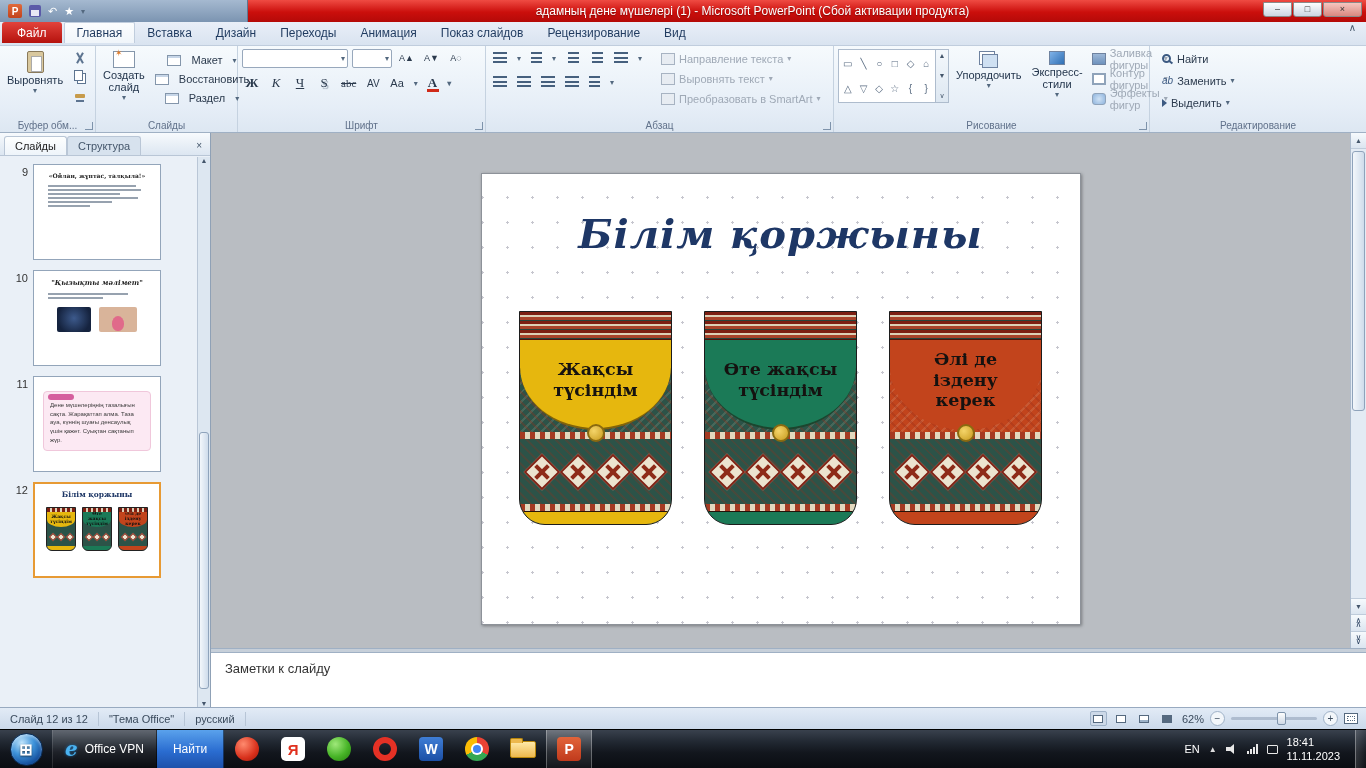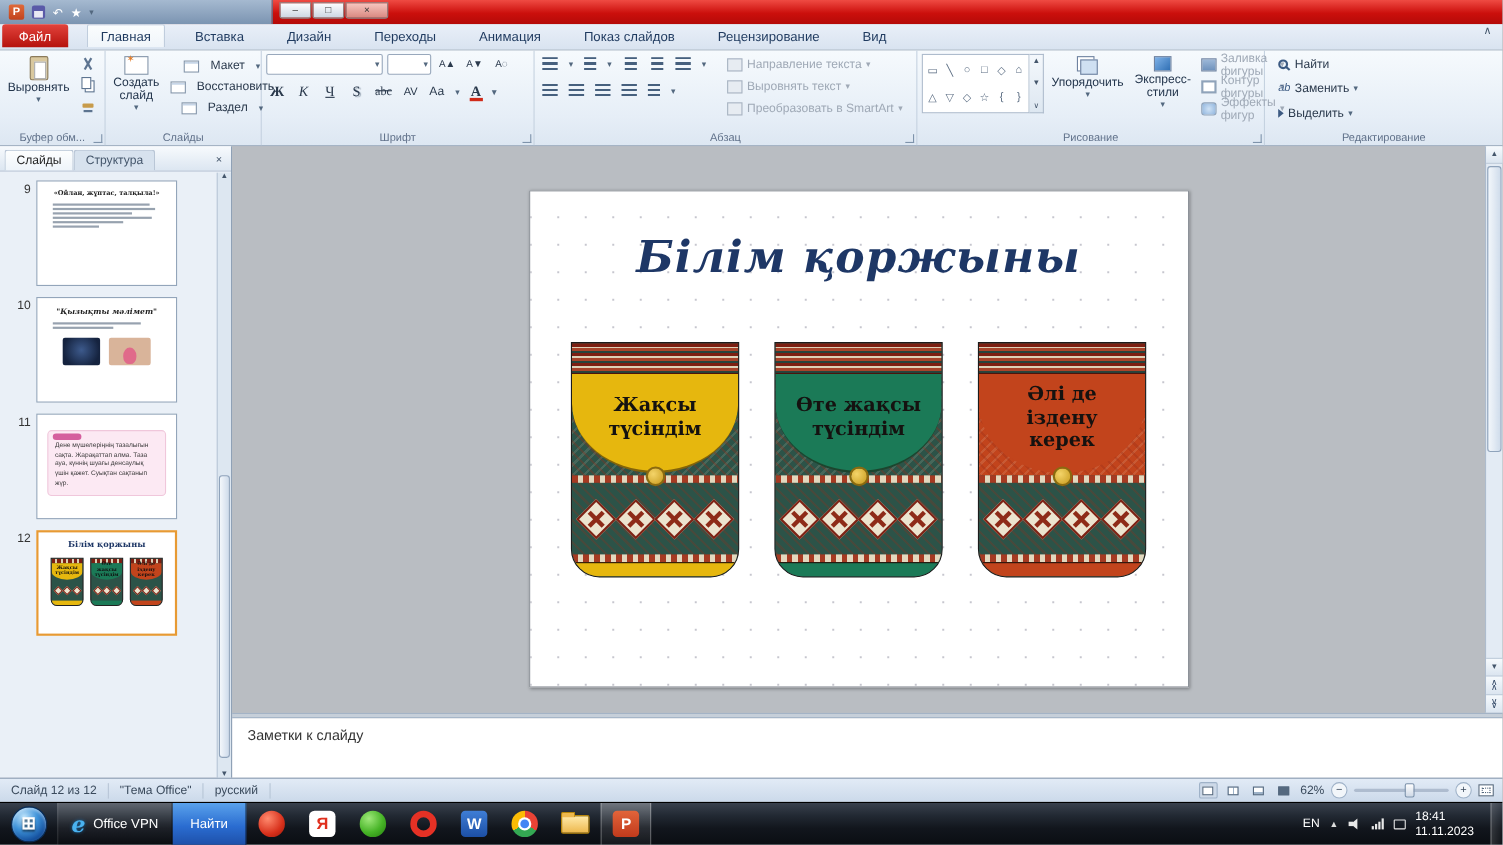--- a/index.html
+++ b/index.html
@@ -21,21 +21,21 @@
   .win-btn { width:29px; height:15px; background:linear-gradient(#fdfeff,#ccd6e2); border:1px solid #77431f33;
     border:1px solid #8a8a8a; border-radius:0 0 3px 3px; font-size:9px; color:#333;
     display:flex; align-items:center; justify-content:center; }
   .win-btn.close { background:linear-gradient(#f6c6c0,#d98880); width:39px; }
 
   
   .ribbon-tabs { position:absolute; top:22px; left:0; width:1366px; height:24px;
     background:linear-gradient(#e9eff8,#d9e3f0); border-bottom:1px solid #c0cddd; display:flex; align-items:flex-start; }
   .file-tab { background:linear-gradient(#e2433c,#b5120d); color:#fff; font-size:12px; padding:4px 15px;
     margin:0 2px 0 2px; border-radius:3px 3px 0 0; height:21px; display:flex; align-items:center; }
-  .rtab { font-size:12px; color:#1f3a5f; padding:4px 12px; height:21px; display:flex; align-items:center;margin-left:15px; }
+  .rtab { font-size:12px; color:#1f3a5f; padding:4px 12px; height:21px; display:flex; align-items:center; }
   .rtab.active { background:linear-gradient(#fbfdfe,#f0f5fa); border:1px solid #c0cddd; border-bottom:none; border-radius:2px 2px 0 0; }
   .ribbon-caret { margin-left:auto; color:#44566b; font-size:10px; padding:0 10px 4px; }
 
   
   .ribbon { position:absolute; top:46px; left:0; width:1366px; height:87px;
     background:linear-gradient(#f6fafd,#e6eef7 70%,#dde7f2); border-bottom:1px solid #9fb0c4; display:flex; }
   .group { position:relative; border-right:1px solid #c5d2e0; padding:3px 4px 14px 4px; flex:none; }
   .g-label { position:absolute; bottom:1px; left:0; right:0; text-align:center; font-size:10px; color:#60718a; white-space:nowrap; }
   .launcher { position:absolute; right:2px; bottom:2px; width:8px; height:8px;
     border-right:1px solid #7e93ab; border-bottom:1px solid #7e93ab; }
@@ -246,20 +246,21 @@
 <div class="titlebar">
   <div class="qat">
     <span class="ppt-mini">P</span>
     <span class="qat-ic">
         <span class="floppy"></span>
       </span>
     <span class="qat-ic">↶</span>
     <span class="qat-ic">★</span>
     <span class="qat-ic dd">▾</span>
   </div>
+  <div class="title-text">адамның дене мүшелері (1)  -  Microsoft PowerPoint (Сбой активации продукта)</div>
   <div class="win-controls">
     <div class="win-btn">–</div>
     <div class="win-btn">□</div>
     <div class="win-btn close">×</div>
   </div>
 </div>
 
 <div class="ribbon-tabs">
   <div class="file-tab">Файл</div>
   <div class="rtab active">Главная</div>

